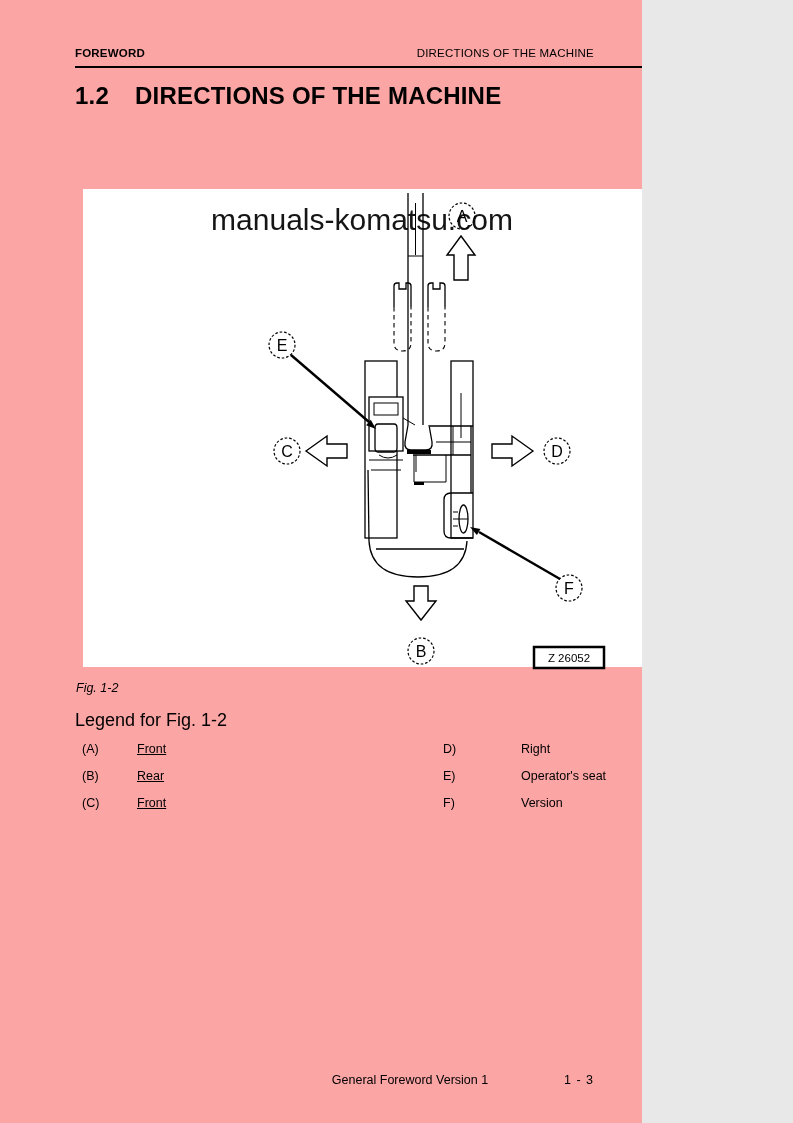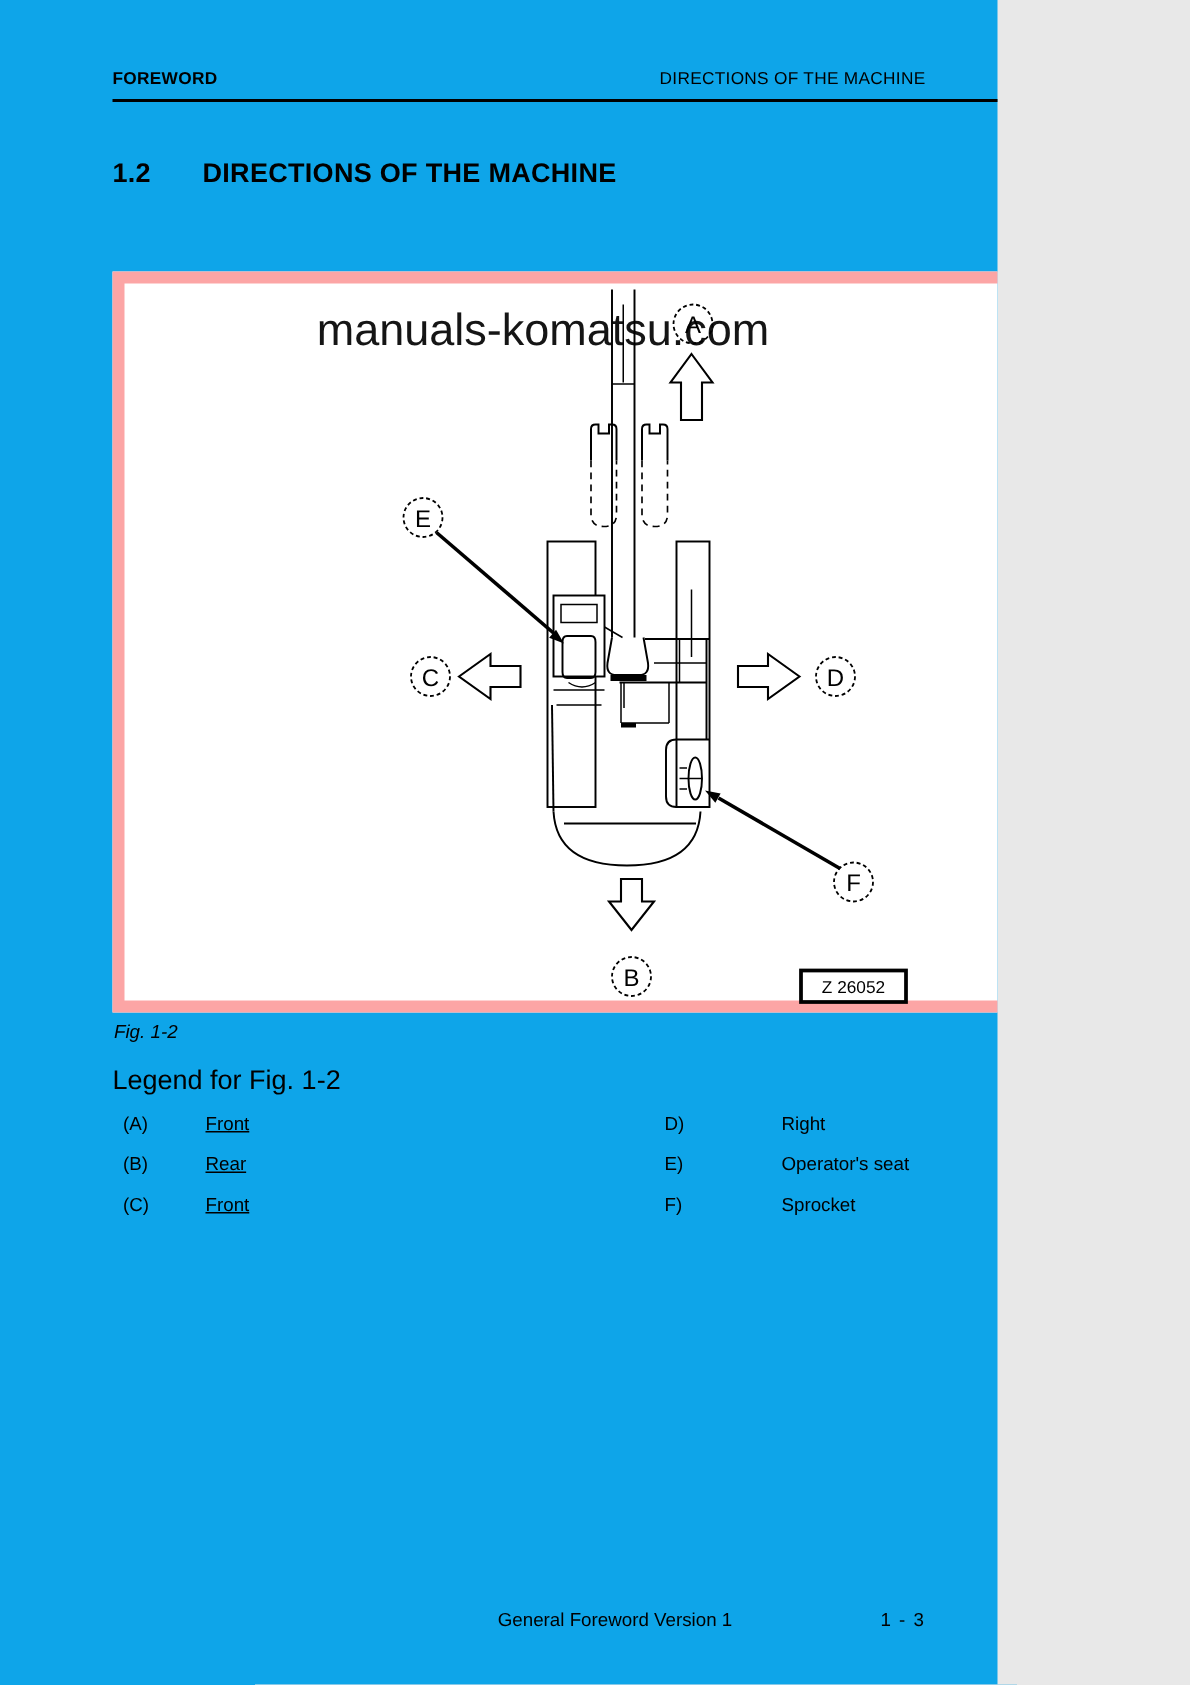--- a/index.html
+++ b/index.html
@@ -1,28 +1,27 @@
 <!DOCTYPE html>
 <html><head>
 <meta charset="utf-8">
 <style>
   html,body{margin:0;padding:0;background:#e8e8e8;}
   .page{
     position:relative;
     width:642px;height:1123px;
-    background:#0ea5e9;
+    background:#fca5a5;
     font-family:"Liberation Sans", sans-serif;
     color:#000;
     overflow:hidden;
-    padding-left:23px;
   }
   .hdr-left{position:absolute;left:75px;top:47px;font-size:11.5px;font-weight:bold;letter-spacing:.2px;}
   .hdr-right{position:absolute;right:48px;top:47px;font-size:11.5px;letter-spacing:.2px;}
   .hdr-rule{position:absolute;left:75px;top:66px;width:670px;height:2px;background:#000;}
-  .sec-title{position:absolute;left:75px;top:105px;display:flex;font-size:18px;font-weight:bold;letter-spacing:.2px;}
+  .sec-title{position:absolute;left:75px;top:82px;display:flex;font-size:24px;font-weight:bold;letter-spacing:.2px;}
   .sec-title .num{width:60px;}
   .figure-box{
     position:absolute;left:75px;top:181px;width:670px;height:494px;
     border:8px solid #fca5a5;box-sizing:border-box;background:#fff;
   }
   .figure-box svg{display:block;}
   .fig-caption{position:absolute;left:76px;top:681px;font-size:12.5px;font-style:italic;}
   .legend-heading{position:absolute;left:75px;top:710px;font-size:18px;}
   .legend{position:absolute;left:75px;top:742px;width:670px;font-size:12.5px;}
   .legend .row{position:relative;height:27px;}
@@ -179,21 +178,21 @@
     <div class="row">
       <span class="k1">(B)</span>
       <span class="v1">Rear</span>
       <span class="k2">E)</span>
       <span class="v2">Operator's seat</span>
     </div>
     <div class="row">
       <span class="k1">(C)</span>
       <span class="v1">Front</span>
       <span class="k2">F)</span>
-      <span class="v2">Sprocket</span>
+      <span class="v2">Version</span>
     </div>
   </div>
 
 
   <div class="foot-center">General Foreword Version 1</div>
   <div class="foot-right">1 - 3</div>
 
 </div>
 
 </body></html>

